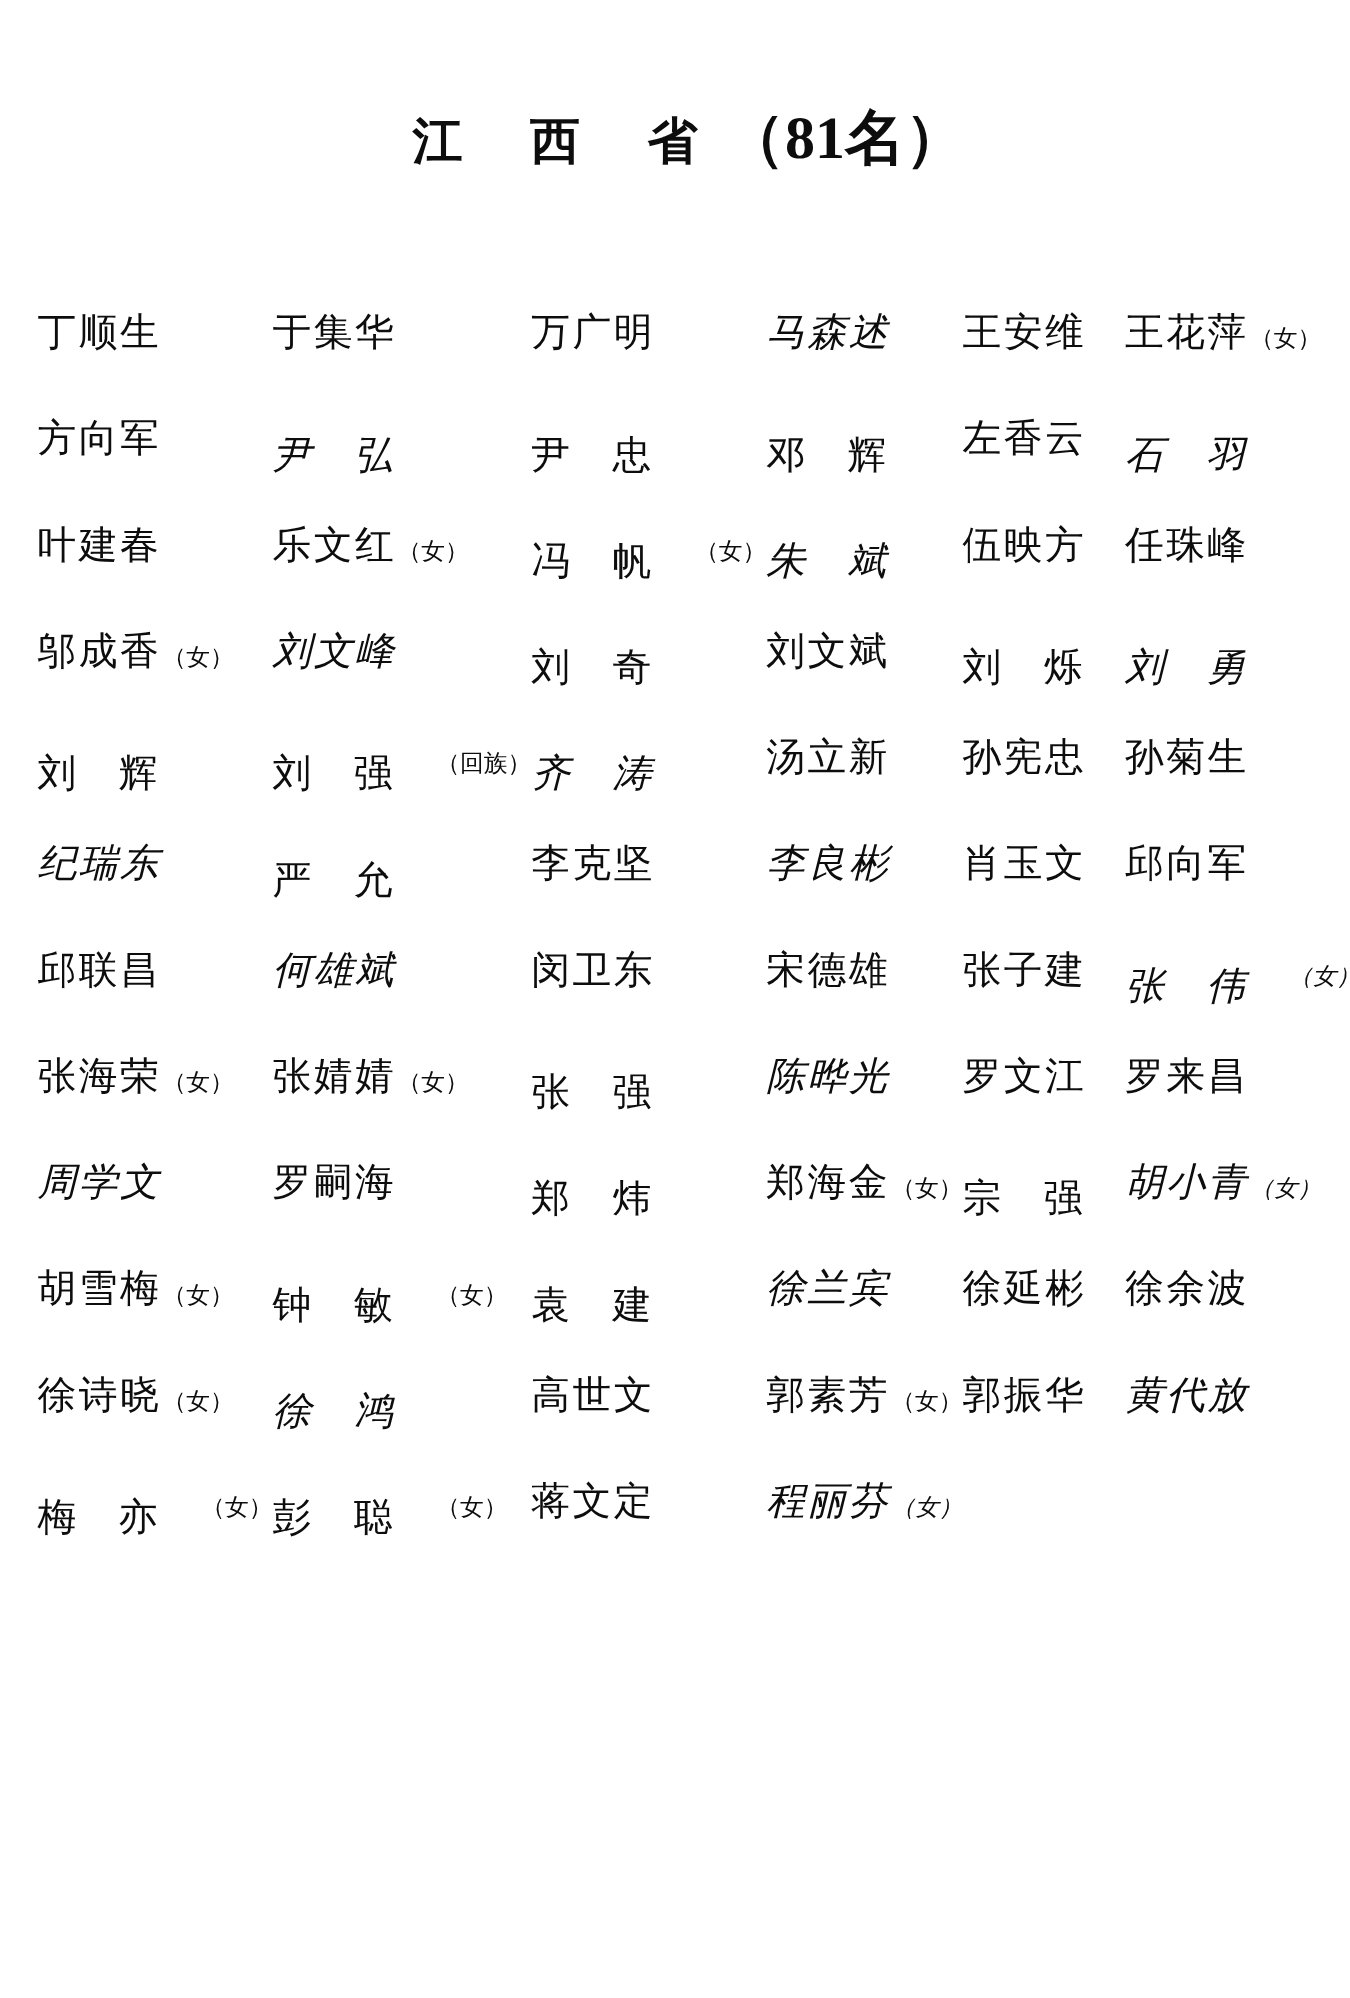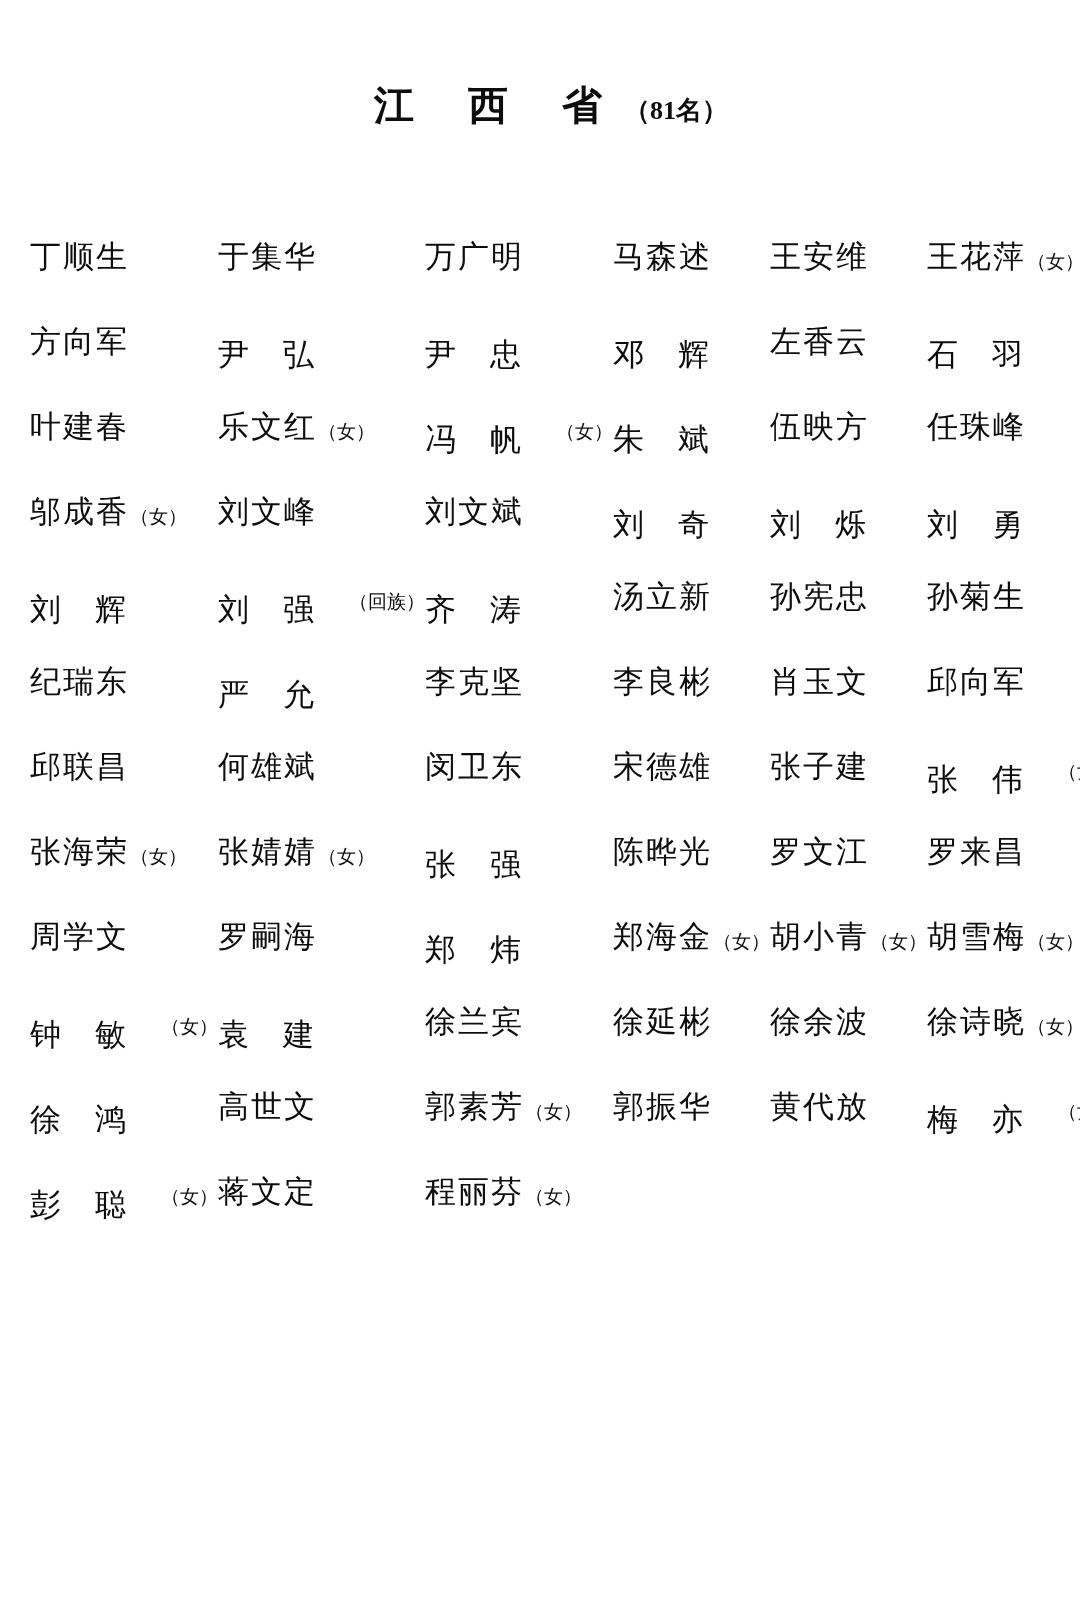--- a/index.html
+++ b/index.html
@@ -30,21 +30,21 @@
     letter-spacing: 0;
     color: #0d0d0d;
     white-space: nowrap;
   }
   .title .t-main {
     letter-spacing: 22px;
     padding-left: 22px;
     text-align: right;
   }
   .title .t-count {
-    font-size: 26px;
+    font-size: 48px;
     font-weight: 700;
   }
   .names {
     margin-top: 88px;
     padding: 0 30px 0 30px;
     display: grid;
     grid-template-columns: repeat(6, 1fr);
     row-gap: 14px;
   }
   .cell {
@@ -74,21 +74,21 @@
     color: #0d0d0d;
     margin-left: 1px;
     letter-spacing: 0;
     position: relative;
     top: 5px;
     white-space: nowrap;
   }
   .col-0 { padding-left: 0px; }
   .col-1 { padding-left: 0px; }
   .col-2 { padding-left: 0px; }
-  .col-3 { padding-left: 0px; }
+  .col-3 { padding-left: 0px; font-style: italic; }
 </style>
 </head>
 <body>
 
 <div class="page">
 
   <div class="title">
     <span class="t-main">江 西 省</span><span class="t-count">（81名）</span>
   </div>
 
@@ -150,25 +150,25 @@
       <div class="cell col-1">
         <span class="nm sp3">任珠峰</span>
       </div>
       <div class="cell col-2">
         <span class="nm sp3">邬成香</span>
         <span class="tag">（女）</span>
       </div>
       <div class="cell col-3">
         <span class="nm sp3">刘文峰</span>
       </div>
+      <div class="cell col-1">
+        <span class="nm sp2">刘奇</span>
+      </div>
       <div class="cell col-0">
         <span class="nm sp3">刘文斌</span>
-      </div>
-      <div class="cell col-1">
-        <span class="nm sp2">刘奇</span>
       </div>
       <div class="cell col-2">
         <span class="nm sp2">刘烁</span>
       </div>
       <div class="cell col-3">
         <span class="nm sp2">刘勇</span>
       </div>
       <div class="cell col-1">
         <span class="nm sp2">刘辉</span>
       </div>
@@ -251,20 +251,23 @@
       <div class="cell col-2">
         <span class="nm sp3">罗嗣海</span>
       </div>
       <div class="cell col-0">
         <span class="nm sp2">郑炜</span>
       </div>
       <div class="cell col-1">
         <span class="nm sp3">郑海金</span>
         <span class="tag">（女）</span>
       </div>
+      <div class="cell col-2">
+        <span class="nm sp2">宗强</span>
+      </div>
       <div class="cell col-3">
         <span class="nm sp3">胡小青</span>
         <span class="tag">（女）</span>
       </div>
       <div class="cell col-0">
         <span class="nm sp3">胡雪梅</span>
         <span class="tag">（女）</span>
       </div>
       <div class="cell col-1">
         <span class="nm sp2">钟敏</span>

